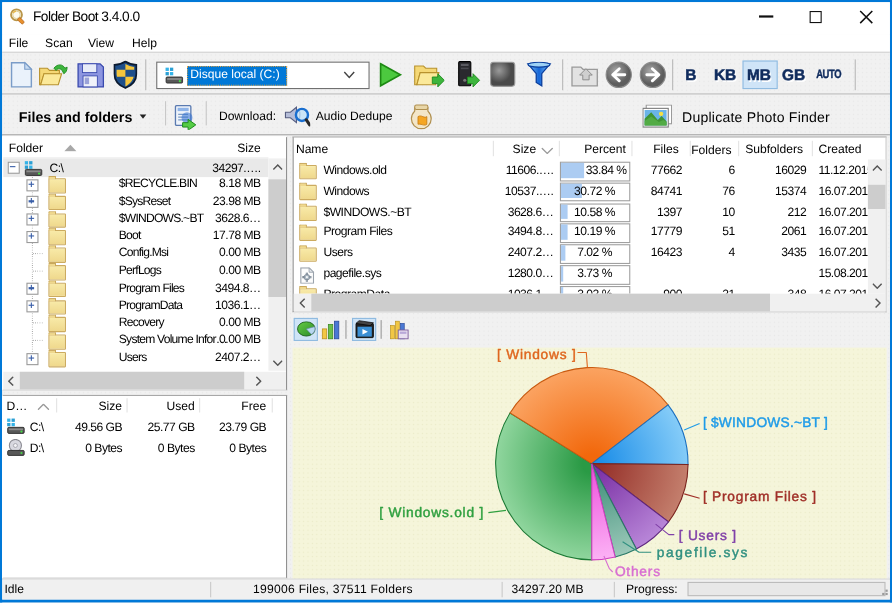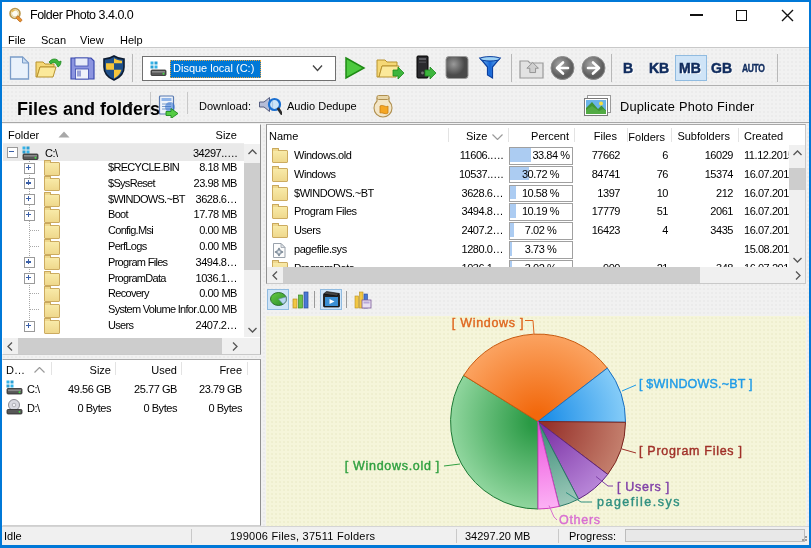--- a/index.html
+++ b/index.html
@@ -29,21 +29,21 @@
 
   <div class="abs" style="left:2px;top:2px;width:807px;height:29px;background:#ffffff;"></div>
   <div class="abs" id="appicon" style="left:8px;top:7px;width:16px;height:16px;">
     <svg width="16" height="16" viewBox="0 0 16 16">
       <circle cx="7" cy="6.5" r="5" fill="#f7f3e2" stroke="#b9964a" stroke-width="1.6"></circle>
       <circle cx="7" cy="6.5" r="3.4" fill="#fdfbf0" stroke="#d9c68a" stroke-width="0.8"></circle>
       <rect x="9.8" y="8.6" width="6.4" height="3" rx="1.2" transform="rotate(45 9.8 8.6)" fill="#e8912d" stroke="#b5641a" stroke-width="0.7"></rect>
       <path d="M3.5 4.5l3-1.5" stroke="#e8b94e" stroke-width="1.4" fill="none"></path>
     </svg>
   </div>
-  <div class="abs txt" style="left:30px;top:8px;font-size:12.5px;letter-spacing:-0.5px;">Folder Photo 3.4.0.0</div>
+  <div class="abs txt" style="left:30px;top:8px;font-size:12.5px;letter-spacing:-0.5px;">Folder Boot 3.4.0.0</div>
 
   <div class="abs" style="left:690px;top:14px;width:13px;height:1.5px;background:#111;"></div>
   <div class="abs" style="left:736px;top:10px;width:9px;height:9px;border:1.4px solid #111;"></div>
   <svg class="abs" style="left:781px;top:9px;" width="13" height="13">
       <path d="M1 1 L12 12 M12 1 L1 12" stroke="#111" stroke-width="1.4"></path>
     </svg>
 
   <div class="abs" style="left:2px;top:31px;width:807px;height:17px;background:#ffffff;"></div>
   <div class="abs txt" style="left:8px;top:34px;">File</div>
   <div class="abs txt" style="left:41px;top:34px;">Scan</div>
@@ -161,21 +161,21 @@
   <div class="abs" style="left:675px;top:55px;width:32px;height:26px;background:#cfe4f7;border:1px solid #90bbe0;box-sizing:border-box;"></div>
   <div class="abs txt unit" style="left:623px;top:60px;">B</div>
   <div class="abs txt unit" style="left:649px;top:60px;">KB</div>
   <div class="abs txt unit" style="left:679px;top:60px;">MB</div>
   <div class="abs txt unit" style="left:711px;top:60px;">GB</div>
   <div class="abs txt" style="left:742px;top:62px;font-size:11px;font-weight:bold;color:#102c5e;text-shadow:1px 1px 0 #fff;-webkit-text-stroke:0.4px #102c5e;letter-spacing:-0.5px;transform:scaleX(0.78);transform-origin:0 0;">AUTO</div>
   <div class="abs" style="left:777px;top:54px;width:1px;height:28px;background:#b8b8b8;"></div>
 
   <div class="abs dots" style="left:2px;top:86px;width:807px;height:36px;"></div>
   <div class="abs" style="left:2px;top:122px;width:807px;height:1.5px;background:#a8a8a8;"></div>
-  <div class="abs txt" style="left:17px;top:99px;font-weight:bold;font-size:18px;">Files and folders</div>
+  <div class="abs txt" style="left:17px;top:99px;font-weight:bold;font-size:13px;">Files and folders</div>
   <div class="abs" style="left:127px;top:104px;width:0;height:0;border-left:3.5px solid transparent;border-right:3.5px solid transparent;border-top:4px solid #222;"></div>
   <div class="abs" style="left:150px;top:92px;width:1px;height:22px;background:#c8c8c8;"></div>
   <div class="abs" style="left:187px;top:92px;width:1px;height:22px;background:#c8c8c8;"></div>
 
   <svg class="abs" style="left:157px;top:95px;" width="23" height="23" viewBox="0 0 23 23">
     <rect x="2.5" y="1" width="14" height="18" rx="1" fill="#eef3fa" stroke="#5a7ab0" stroke-width="1.2"></rect>
     <rect x="4.5" y="3" width="10" height="3" fill="#8fb4e8"></rect>
     <path d="M5 9h9M5 11.5h9M5 14h9" stroke="#7a9cc8" stroke-width="1"></path>
     <circle cx="13" cy="12" r="5" fill="#2f6fd0" opacity="0.55"></circle>
     <path d="M9 16.5h5v-3l7 5-7 5v-3h-5z" fill="#55cc44" stroke="#1d8a1d" stroke-width="0.9"></path>

